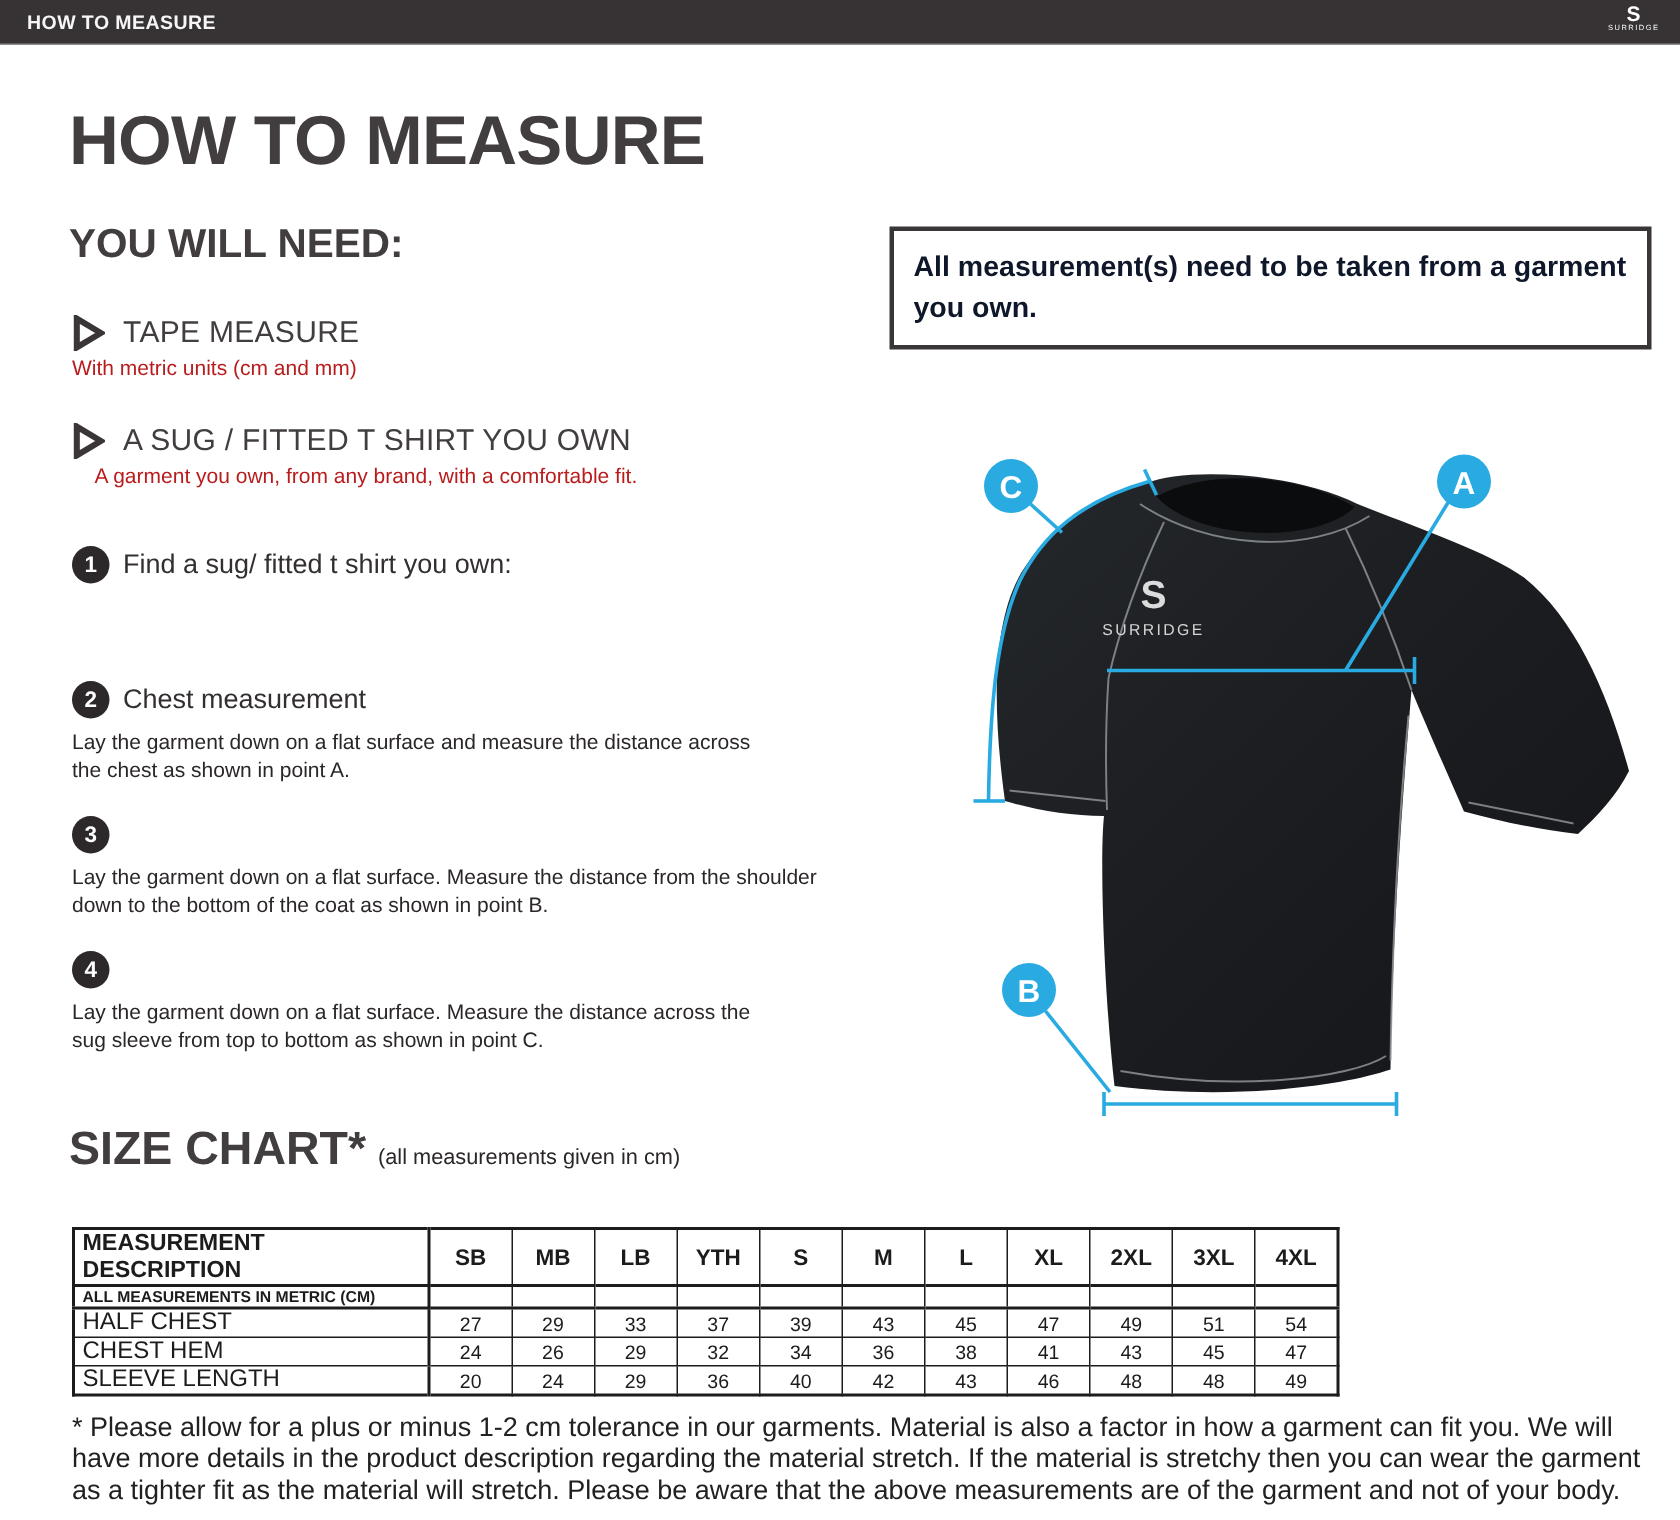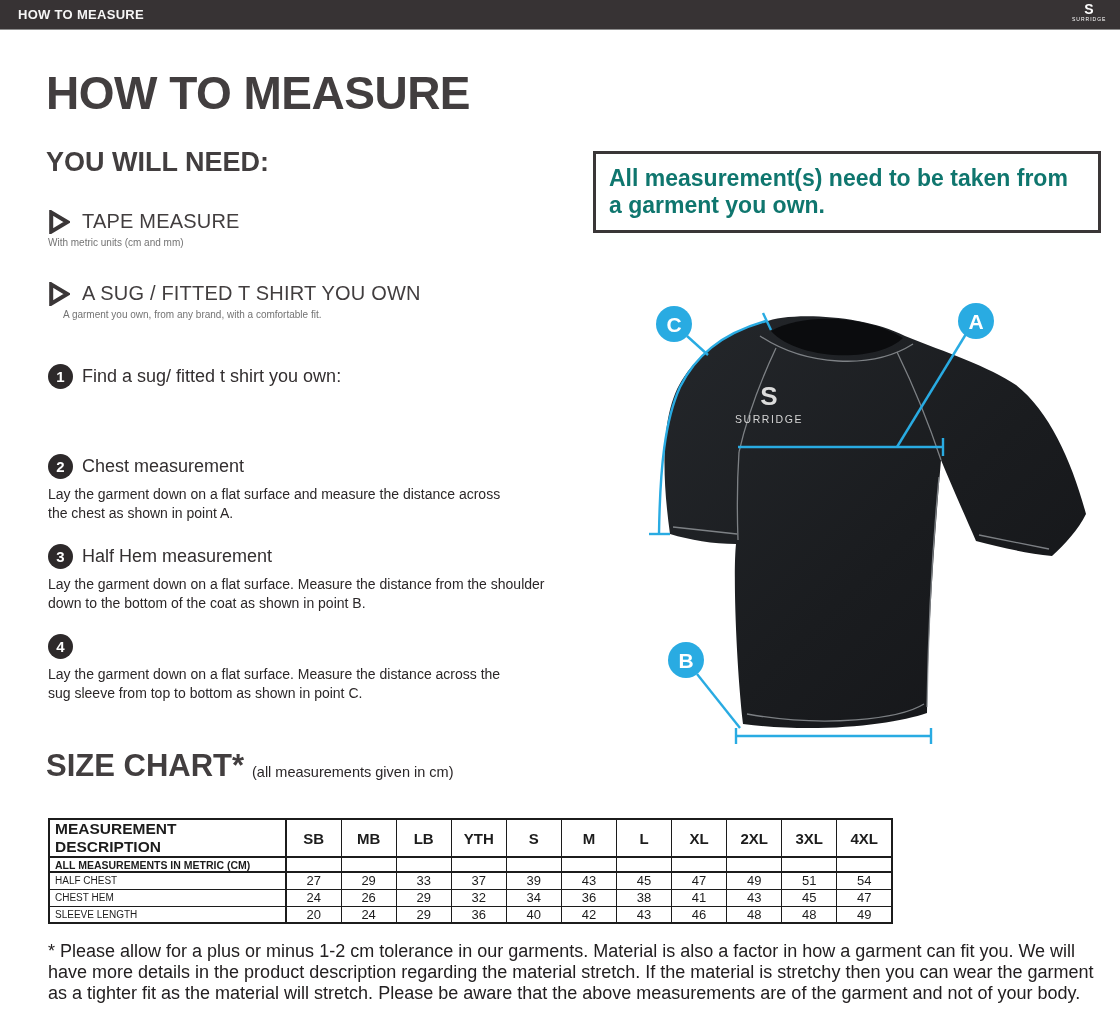--- a/index.html
+++ b/index.html
@@ -24,61 +24,61 @@
   .topbar-brand .brand-word { font-size:5px; letter-spacing:1px; display:block; margin-top:1px; }
 
   .page-title {
     position:absolute; left:46px; top:66px; font-size:46px; color:#423e3f;
     letter-spacing:-0.5px;
   }
   .ywn-heading {
     position:absolute; left:46px; top:147px; font-size:27px; color:#423e3f;
   }
   .need-item { position:absolute; left:48px; }
-  .need-row { display:flex; gap:12px; }
+  .need-row { display:flex; align-items:center; gap:12px; }
   .tri-icon { width:22px; height:24px; flex:0 0 auto; }
   .need-label { font-size:20px; color:#423e3f; letter-spacing:.2px; }
-  .need-desc { font-size:10px; color:#737373; margin-top:3px; }
+  .need-desc { font-size:14px; color:#b91c1c; margin-top:3px; }
   #need-0 { top:210px; }
   #need-1 { top:282px; }
   #need-1 .need-desc { margin-left:15px; }
 
   .step { position:absolute; left:48px; width:560px; }
   #step-0 { top:364px; } #step-1 { top:454px; } #step-2 { top:544px; } #step-3 { top:634px; }
   .step-head { display:flex; align-items:center; gap:9px; }
   .step-badge {
     width:25px; height:25px; border-radius:50%; background:#2d292a; color:#fff;
     font-size:15px; font-weight:bold; display:flex; align-items:center; justify-content:center; flex:0 0 auto;
   }
   .step-title { font-size:18px; color:#332f30; }
   .step-desc { font-size:14px; line-height:19px; margin-top:6px; white-space:pre-line; color:#2b2728; }
 
   .note-box {
     position:absolute; left:593px; top:151px; width:508px; min-height:80px;
     border:3px solid #3a3637; padding:11px 13px;
-    font-size:23px; font-weight:bold; line-height:27px; color:#0f766e;
+    font-size:19px; font-weight:bold; line-height:27px; color:#0f172a;
   }
 
   .diagram { position:absolute; left:600px; top:272px; width:520px; height:500px; }
 
   .sc-heading { position:absolute; left:46px; top:748px; font-size:31px; color:#423e3f; }
   .sc-sub { position:absolute; left:252px; top:764px; font-size:14.5px; color:#2b2728; }
 
   table.size-table {
     position:absolute; left:48px; top:818px; width:845px;
     border-collapse:collapse; table-layout:fixed;
   }
   .size-table th, .size-table td { border:1px solid #1c1c1c; color:#1c1c1c; }
   .size-table { border:2px solid #1c1c1c; }
   .size-table col.desc-col { width:237px; }
   .size-table th { font-size:15px; font-weight:bold; height:26px; text-align:center; border-bottom-width:2px; }
   .size-table th.desc-h { text-align:left; padding-left:5px; font-size:15.5px; border-right-width:2px; }
   .size-table tr.metric-row td { height:15px; font-size:10.5px; font-weight:bold; padding-left:5px; border-bottom-width:2px; }
   .size-table tr.data-row td { height:17px; font-size:13px; text-align:center; }
-  .size-table tr.data-row td.row-label { text-align:left; padding-left:5px; font-size:10px; }
+  .size-table tr.data-row td.row-label { text-align:left; padding-left:5px; font-size:16px; }
   .size-table td.first-col { border-right-width:2px; }
 
   .footnote {
     position:absolute; left:48px; top:941px; width:1052px;
     font-size:18px; line-height:21px; color:#232021;
   }
 </style>
 </head>
 <body>
 
@@ -126,21 +126,20 @@
     <span class="step-badge">2</span>
     <span class="step-title">Chest measurement</span>
   </div>
   <div class="step-desc">Lay the garment down on a flat surface and measure the distance across
 the chest as shown in point A.</div>
 </div>
 
 <div class="step" id="step-2">
   <div class="step-head">
     <span class="step-badge">3</span>
-    <span class="step-title">Half Hem measurement</span>
   </div>
   <div class="step-desc">Lay the garment down on a flat surface. Measure the distance from the shoulder
 down to the bottom of the coat as shown in point B.</div>
 </div>
 
 <div class="step" id="step-3">
   <div class="step-head">
     <span class="step-badge">4</span>
   </div>
   <div class="step-desc">Lay the garment down on a flat surface. Measure the distance across the

